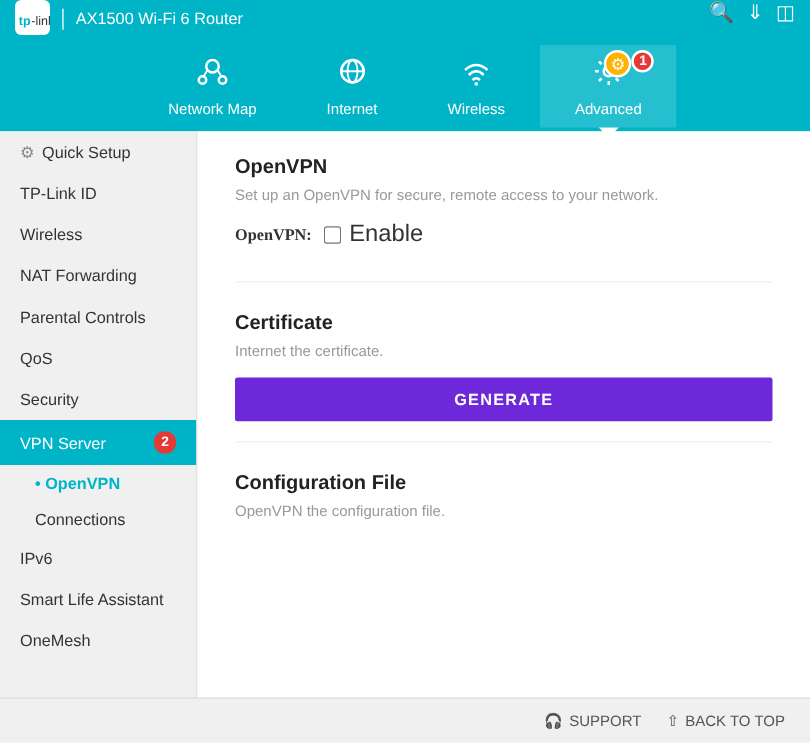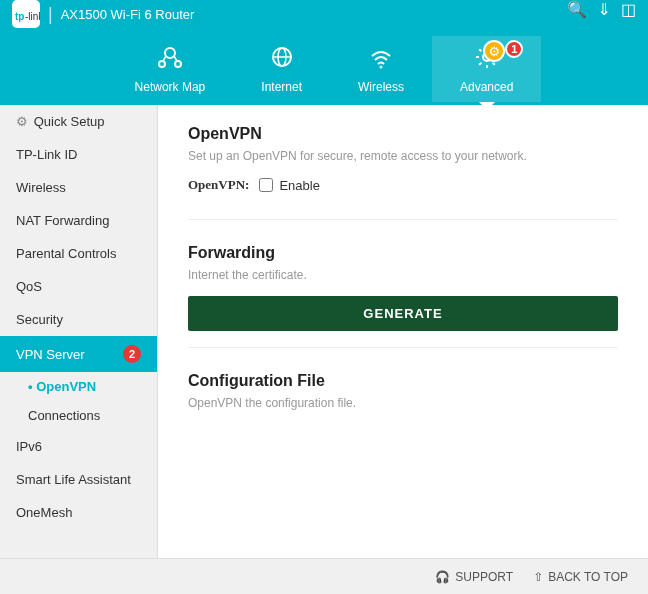--- a/index.html
+++ b/index.html
@@ -229,27 +229,27 @@
     .checkbox-area {
       display: flex;
       align-items: center;
       gap: 6px;
     }
     .checkbox-area input[type=checkbox] {
       width: 14px;
       height: 14px;
     }
     .checkbox-label {
-      font-size: 13px;
+      font-size: 19px;
       color: #333;
     }
 
     .btn-cyan {
       display: block;
-      background: #14532d;
+      background: #6d28d9;
       color: white;
       border: none;
       padding: 10px 0;
       width: 100%;
       font-size: 13px;
       font-weight: bold;
       letter-spacing: 1px;
       cursor: pointer;
       text-align: center;
       border-radius: 2px;
@@ -403,21 +403,21 @@
       <div class="section-row">
         <span class="section-row-label">OpenVPN:</span>
         <div class="checkbox-area">
           <input type="checkbox" style="">
           <span class="checkbox-label">Enable</span>
         </div>
       </div>
     </div>
 
     <div class="section">
-      <div class="section-title">Forwarding</div>
+      <div class="section-title">Certificate</div>
       <div class="section-desc">Internet the certificate.</div>
       <button class="btn-cyan">GENERATE</button>
     </div>
 
     <div class="section">
       <div class="section-title">Configuration File</div>
       <div class="section-desc">OpenVPN the configuration file.</div>
     </div>
   </div>
 </div>

